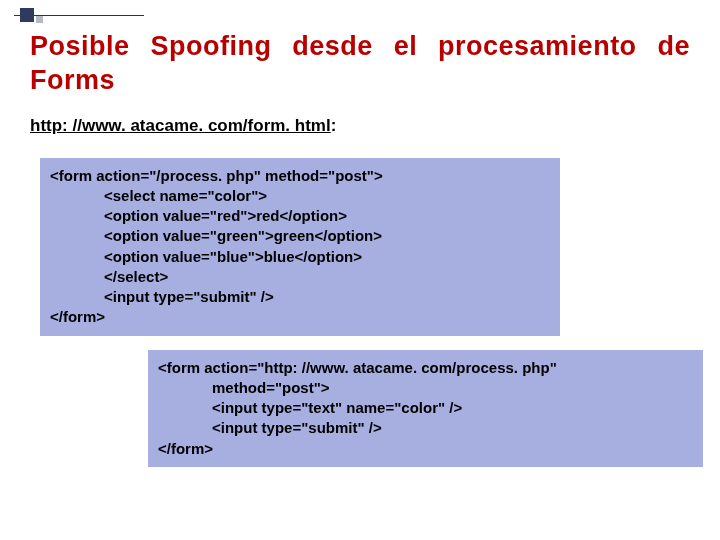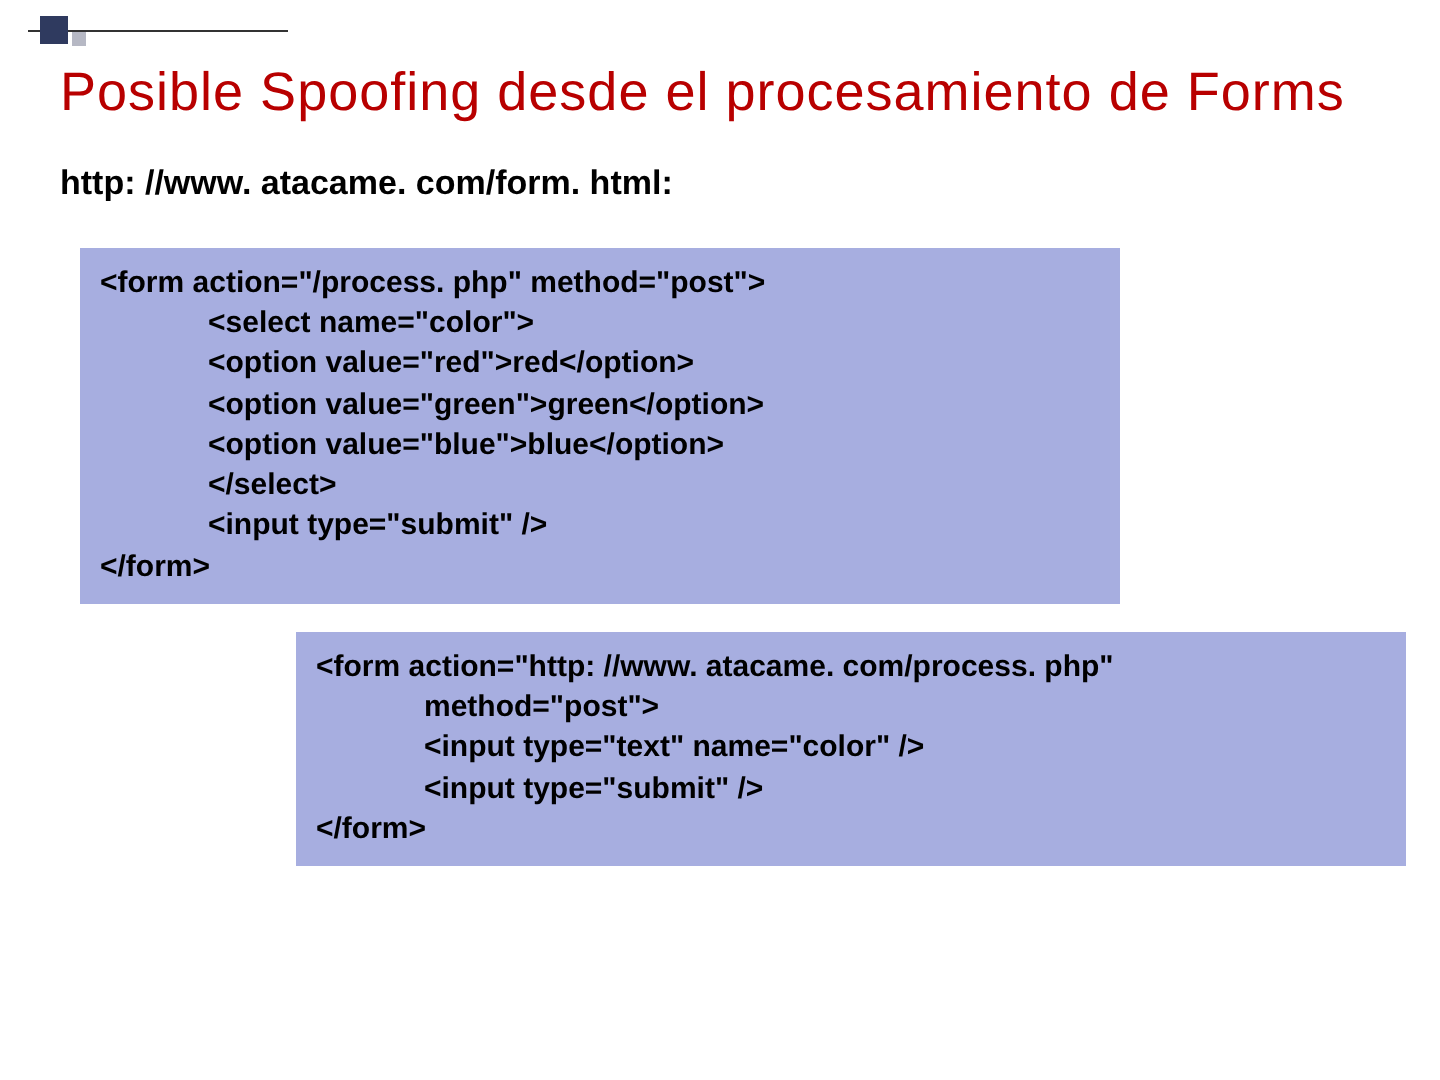--- a/index.html
+++ b/index.html
@@ -39,32 +39,33 @@
     top: 10px;
     width: 7px;
     height: 7px;
     background: #b6b8c4;
   }
   .content {
     padding: 30px 30px 0 30px;
   }
   .title {
     font-size: 27px;
-    font-weight: normal;
+    font-weight: bold;
     color: #b80000;
     line-height: 1.25;
     margin: 0 0 18px 0;
     letter-spacing: 0.5px;
     text-align: justify;
   }
   .url {
     font-size: 17px;
     font-weight: bold;
     color: #000;
     margin: 0 0 22px 0;
+    text-decoration: underline;
   }
   .url .colon {
     text-decoration: none;
     display: inline-block;
   }
   .codebox {
     background: #a7aee0;
     font-family: Arial, Helvetica, sans-serif;
     font-size: 15px;
     font-weight: bold;

